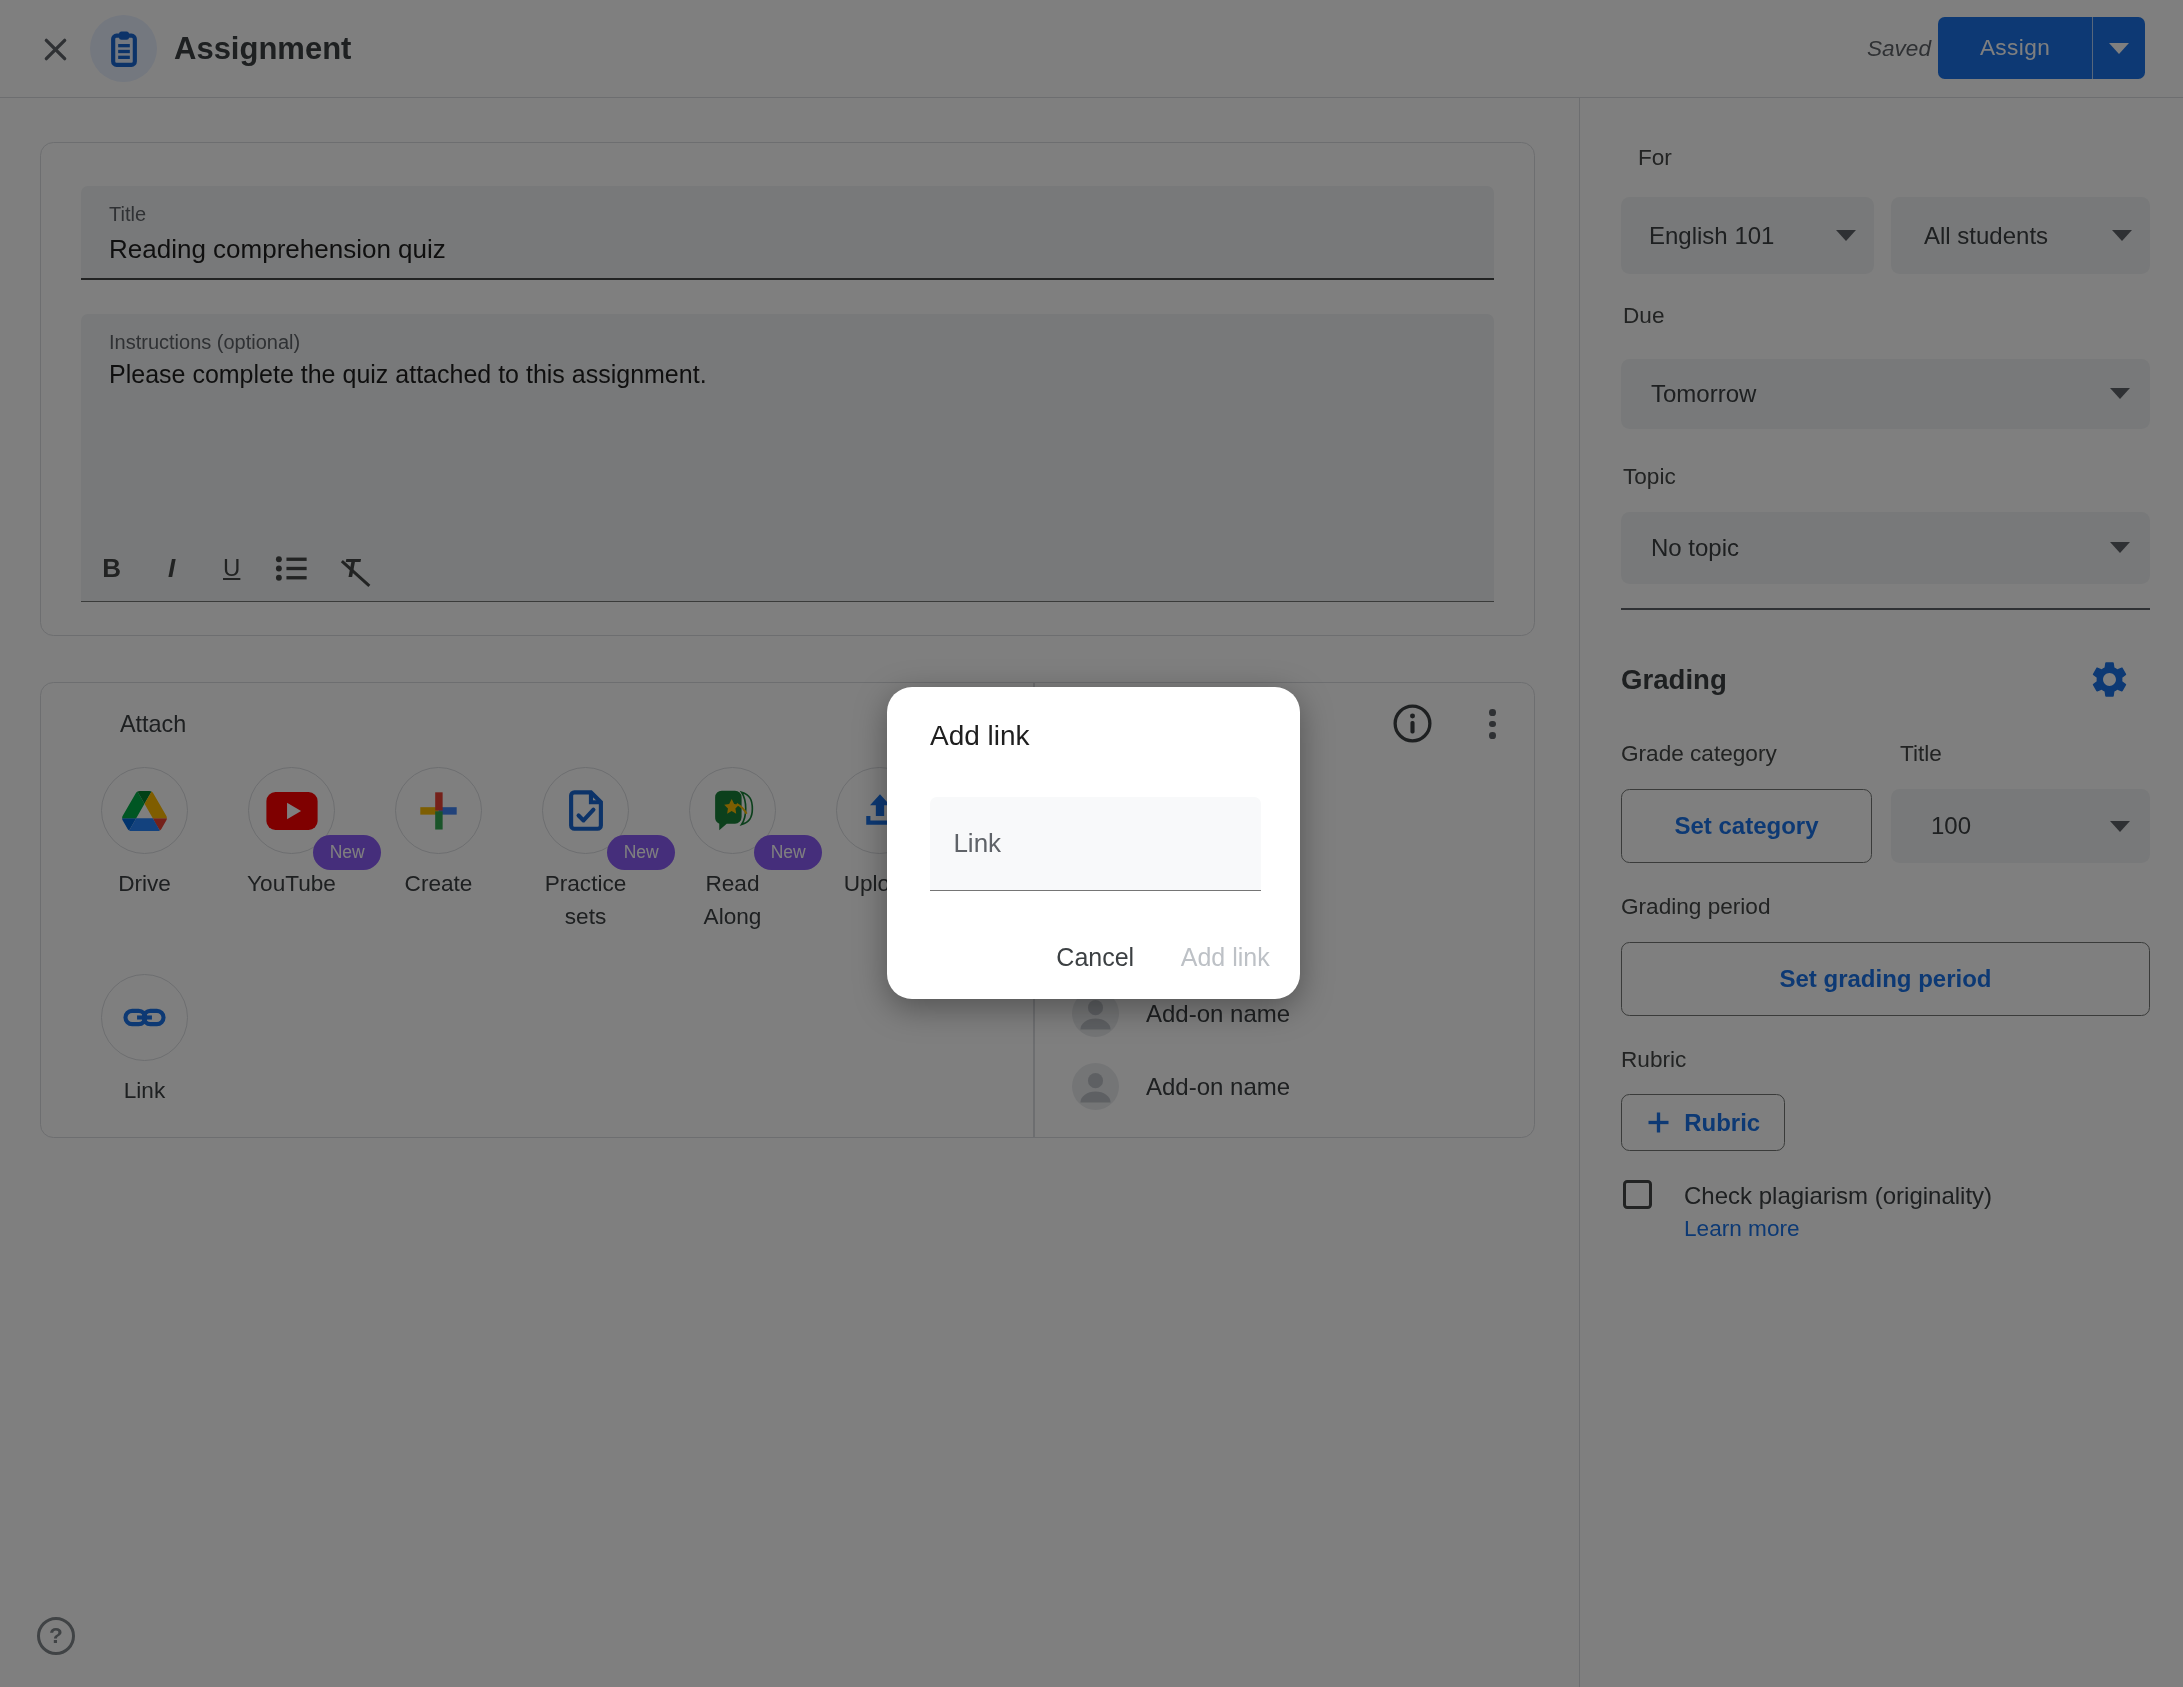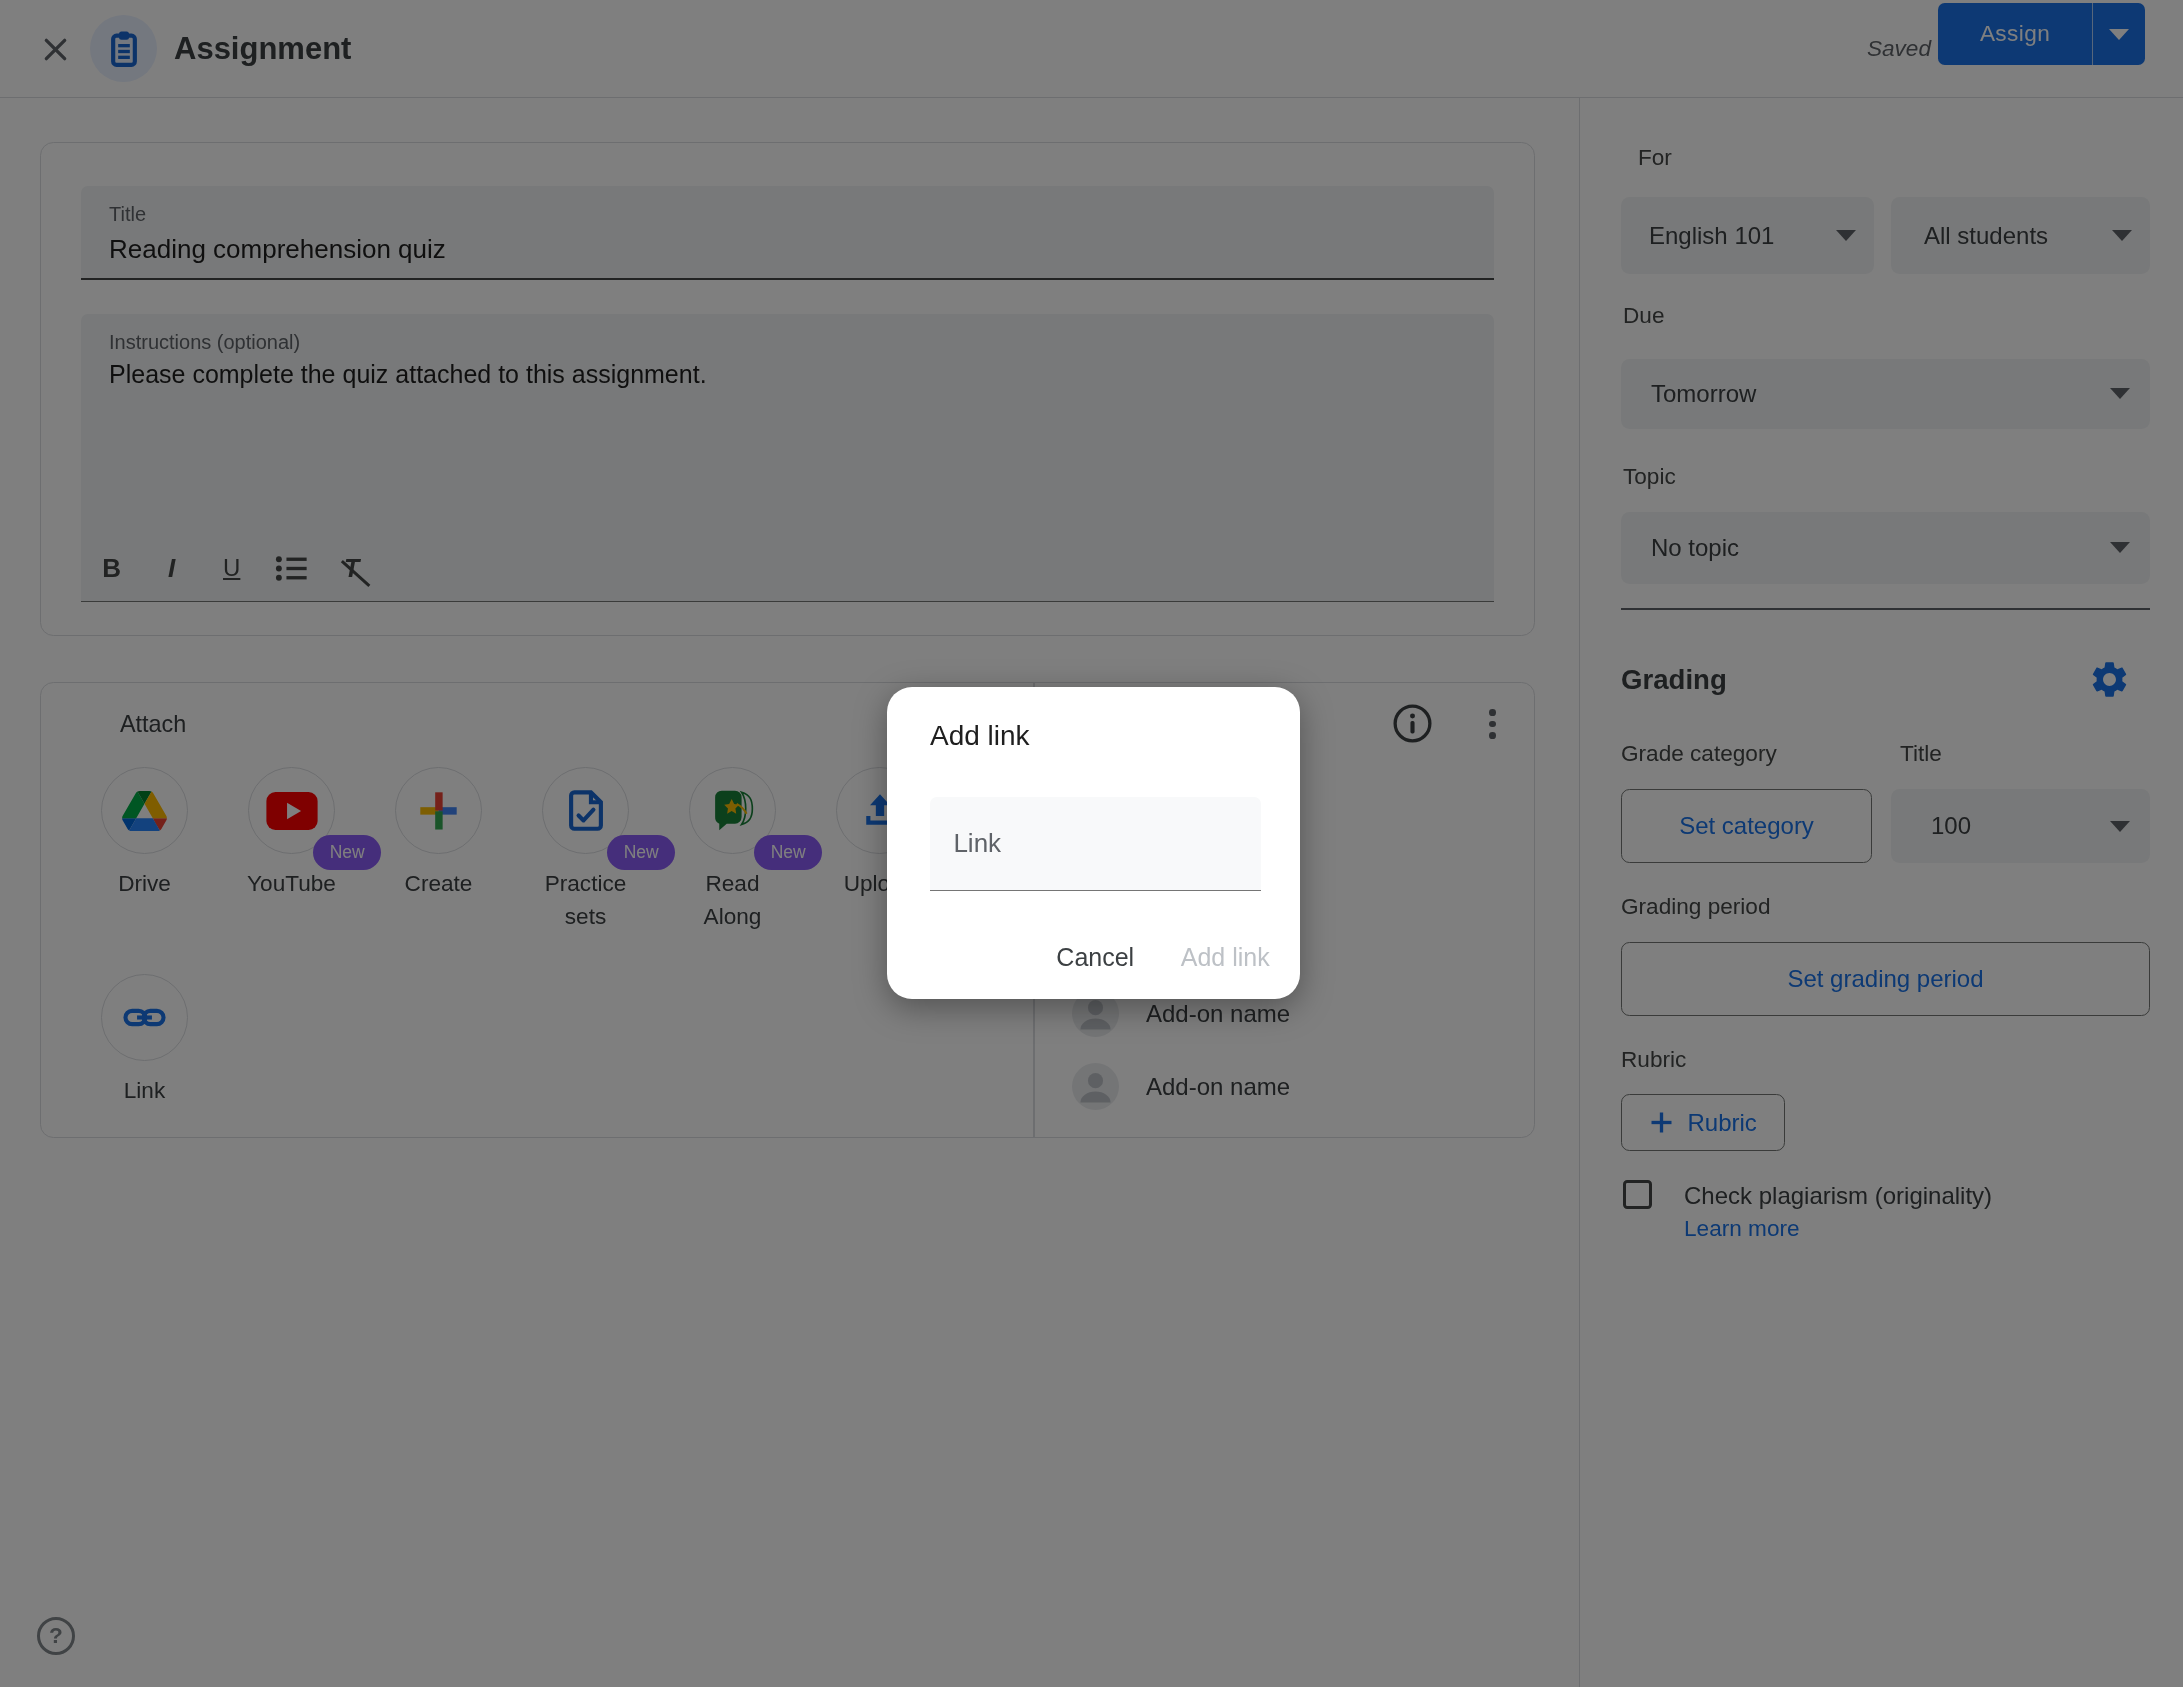--- a/index.html
+++ b/index.html
@@ -6,21 +6,21 @@
   html,body { width:2183px; height:1687px; }
   body { font-family:"Liberation Sans", sans-serif; background:#fff; }
   .screen { position:relative; width:2183px; height:1687px; background:#fff; overflow:hidden; }
 
   
   .topbar { position:absolute; top:0; left:0; right:0; height:98px; background:#fff; border-bottom:1.7px solid #dadce0; }
   .close-btn { position:absolute; left:38px; top:32px; width:35px; height:35px; cursor:pointer; }
   .app-icon-circle { position:absolute; left:90px; top:15px; width:67px; height:67px; border-radius:50%; background:#e8f0fe; display:flex; align-items:center; justify-content:center; }
   .page-title { position:absolute; left:174px; top:0; height:98px; display:flex; align-items:center; font-size:31px; color:#3c4043; }
   .saved-label { position:absolute; right:252px; top:0; height:98px; display:flex; align-items:center; font-style:italic; font-size:22.6px; color:#5f6368;margin-left:37px; }
-  .assign-split { position:absolute; right:38px; top:3px; height:62px; display:flex; border-radius:6.7px; overflow:hidden; }
+  .assign-split { position:absolute; right:38px; top:17px; height:62px; display:flex; border-radius:6.7px; overflow:hidden; }
   .assign-main { background:#1a73e8; color:#fff; font-size:22.6px; font-weight:500; letter-spacing:0.4px; width:154px; display:flex; align-items:center; justify-content:center; cursor:pointer; }
   .assign-arrow { background:#1a73e8; width:53px; border-left:1.7px solid rgba(255,255,255,0.65); display:flex; align-items:center; justify-content:center; cursor:pointer; }
   .caret-down-white { width:0; height:0; border-left:10px solid transparent; border-right:10px solid transparent; border-top:11.7px solid #fff; }
 
   
   .card { position:absolute; left:40px; width:1495px; background:#fff; border:1.7px solid #dadce0; border-radius:13.4px; }
   .card-form { top:142px; height:494px; }
   .card-attach { top:682px; height:456px; }
 
   .field { position:absolute; left:40px; right:40px; background:#f1f3f4; border-radius:6.7px 6.7px 0 0; }
@@ -55,21 +55,21 @@
   .addon-name { font-size:24px; color:#3c4043; }
 
   
   .sidebar { position:absolute; left:1579px; top:98px; right:0; bottom:0; background:#fff; border-left:1.7px solid #dadce0; }
   .side-label { position:absolute; font-size:22.6px; color:#444746; }
   .dropdown { position:absolute; background:#f1f3f4; border-radius:8.4px; display:flex; align-items:center; cursor:pointer; }
   .dd-text { font-size:24px; color:#3c4043; }
   .caret-down { width:0; height:0; border-left:10px solid transparent; border-right:10px solid transparent; border-top:11.7px solid #5f6368; position:absolute; }
   .side-divider { position:absolute; left:41px; width:529px; height:1.7px; background:#5f6368; }
   .grading-title { position:absolute; left:41px; top:566px; font-size:27.6px; color:#3c4043; }
-  .outline-btn { position:absolute; border:1.7px solid #747775; border-radius:8.4px; background:#fff; display:flex; align-items:center; justify-content:center; cursor:pointer; font-size:24px; font-weight:400; color:#1a73e8; gap:13.4px; }
+  .outline-btn { position:absolute; border:1.7px solid #747775; border-radius:8.4px; background:#fff; display:flex; align-items:center; justify-content:center; cursor:pointer; font-size:24px; font-weight:700; color:#1a73e8; gap:13.4px; }
   .checkbox { position:absolute; left:43px; top:1082px; width:29px; height:29px; border:3.3px solid #444746; border-radius:4.2px; background:#fff; cursor:pointer; }
   .plagiarism-label { position:absolute; left:104px; top:1084px; font-size:24px; color:#3c4043; }
   .learn-more { position:absolute; left:104px; top:1118px; font-size:22.6px; color:#1a73e8; cursor:pointer; }
 
   
   .help-btn { position:absolute; left:37px; top:1617px; width:38px; height:38px; border:3.3px solid #80868b; border-radius:50%; display:flex; align-items:center; justify-content:center; font-size:22.6px; font-weight:700; color:#80868b; cursor:pointer; }
 
   
   .scrim { position:absolute; inset:0; background:rgba(0,0,0,0.5); z-index:50; }
   .modal { position:absolute; left:887px; top:687px; width:413px; height:312px; background:#fff; border-radius:25px; z-index:60; box-shadow:0 8.4px 33px rgba(0,0,0,0.35); }

